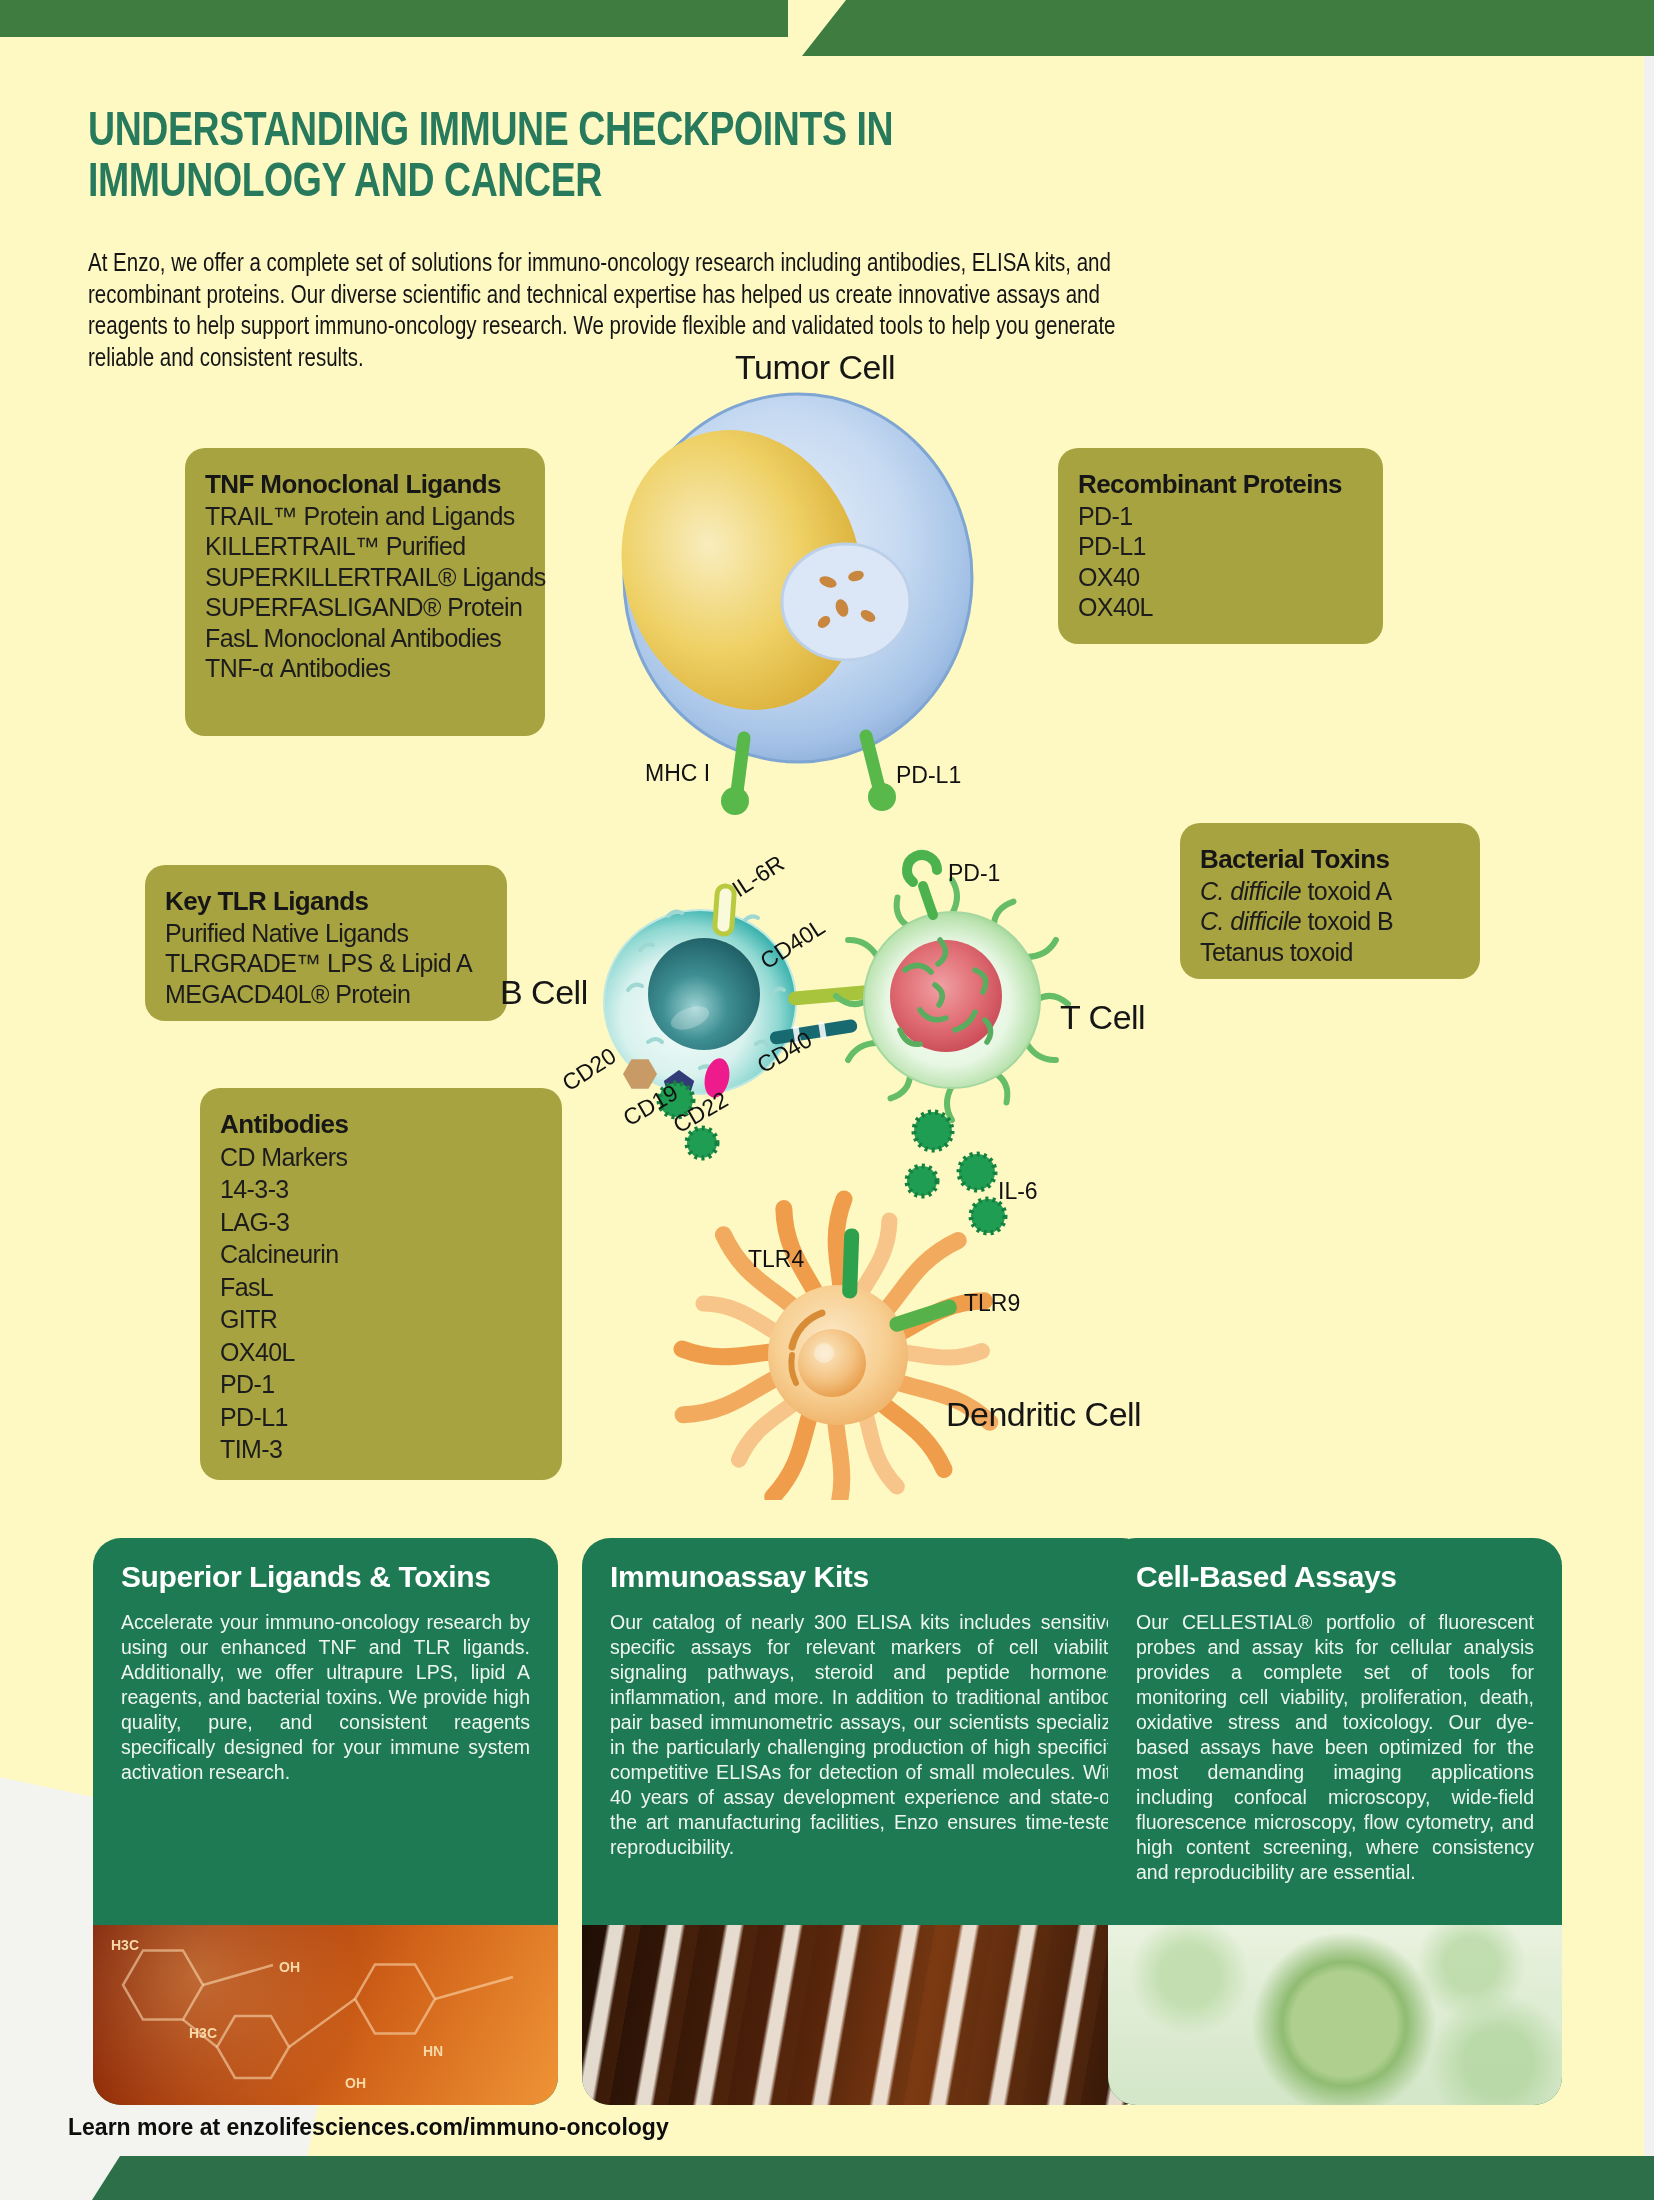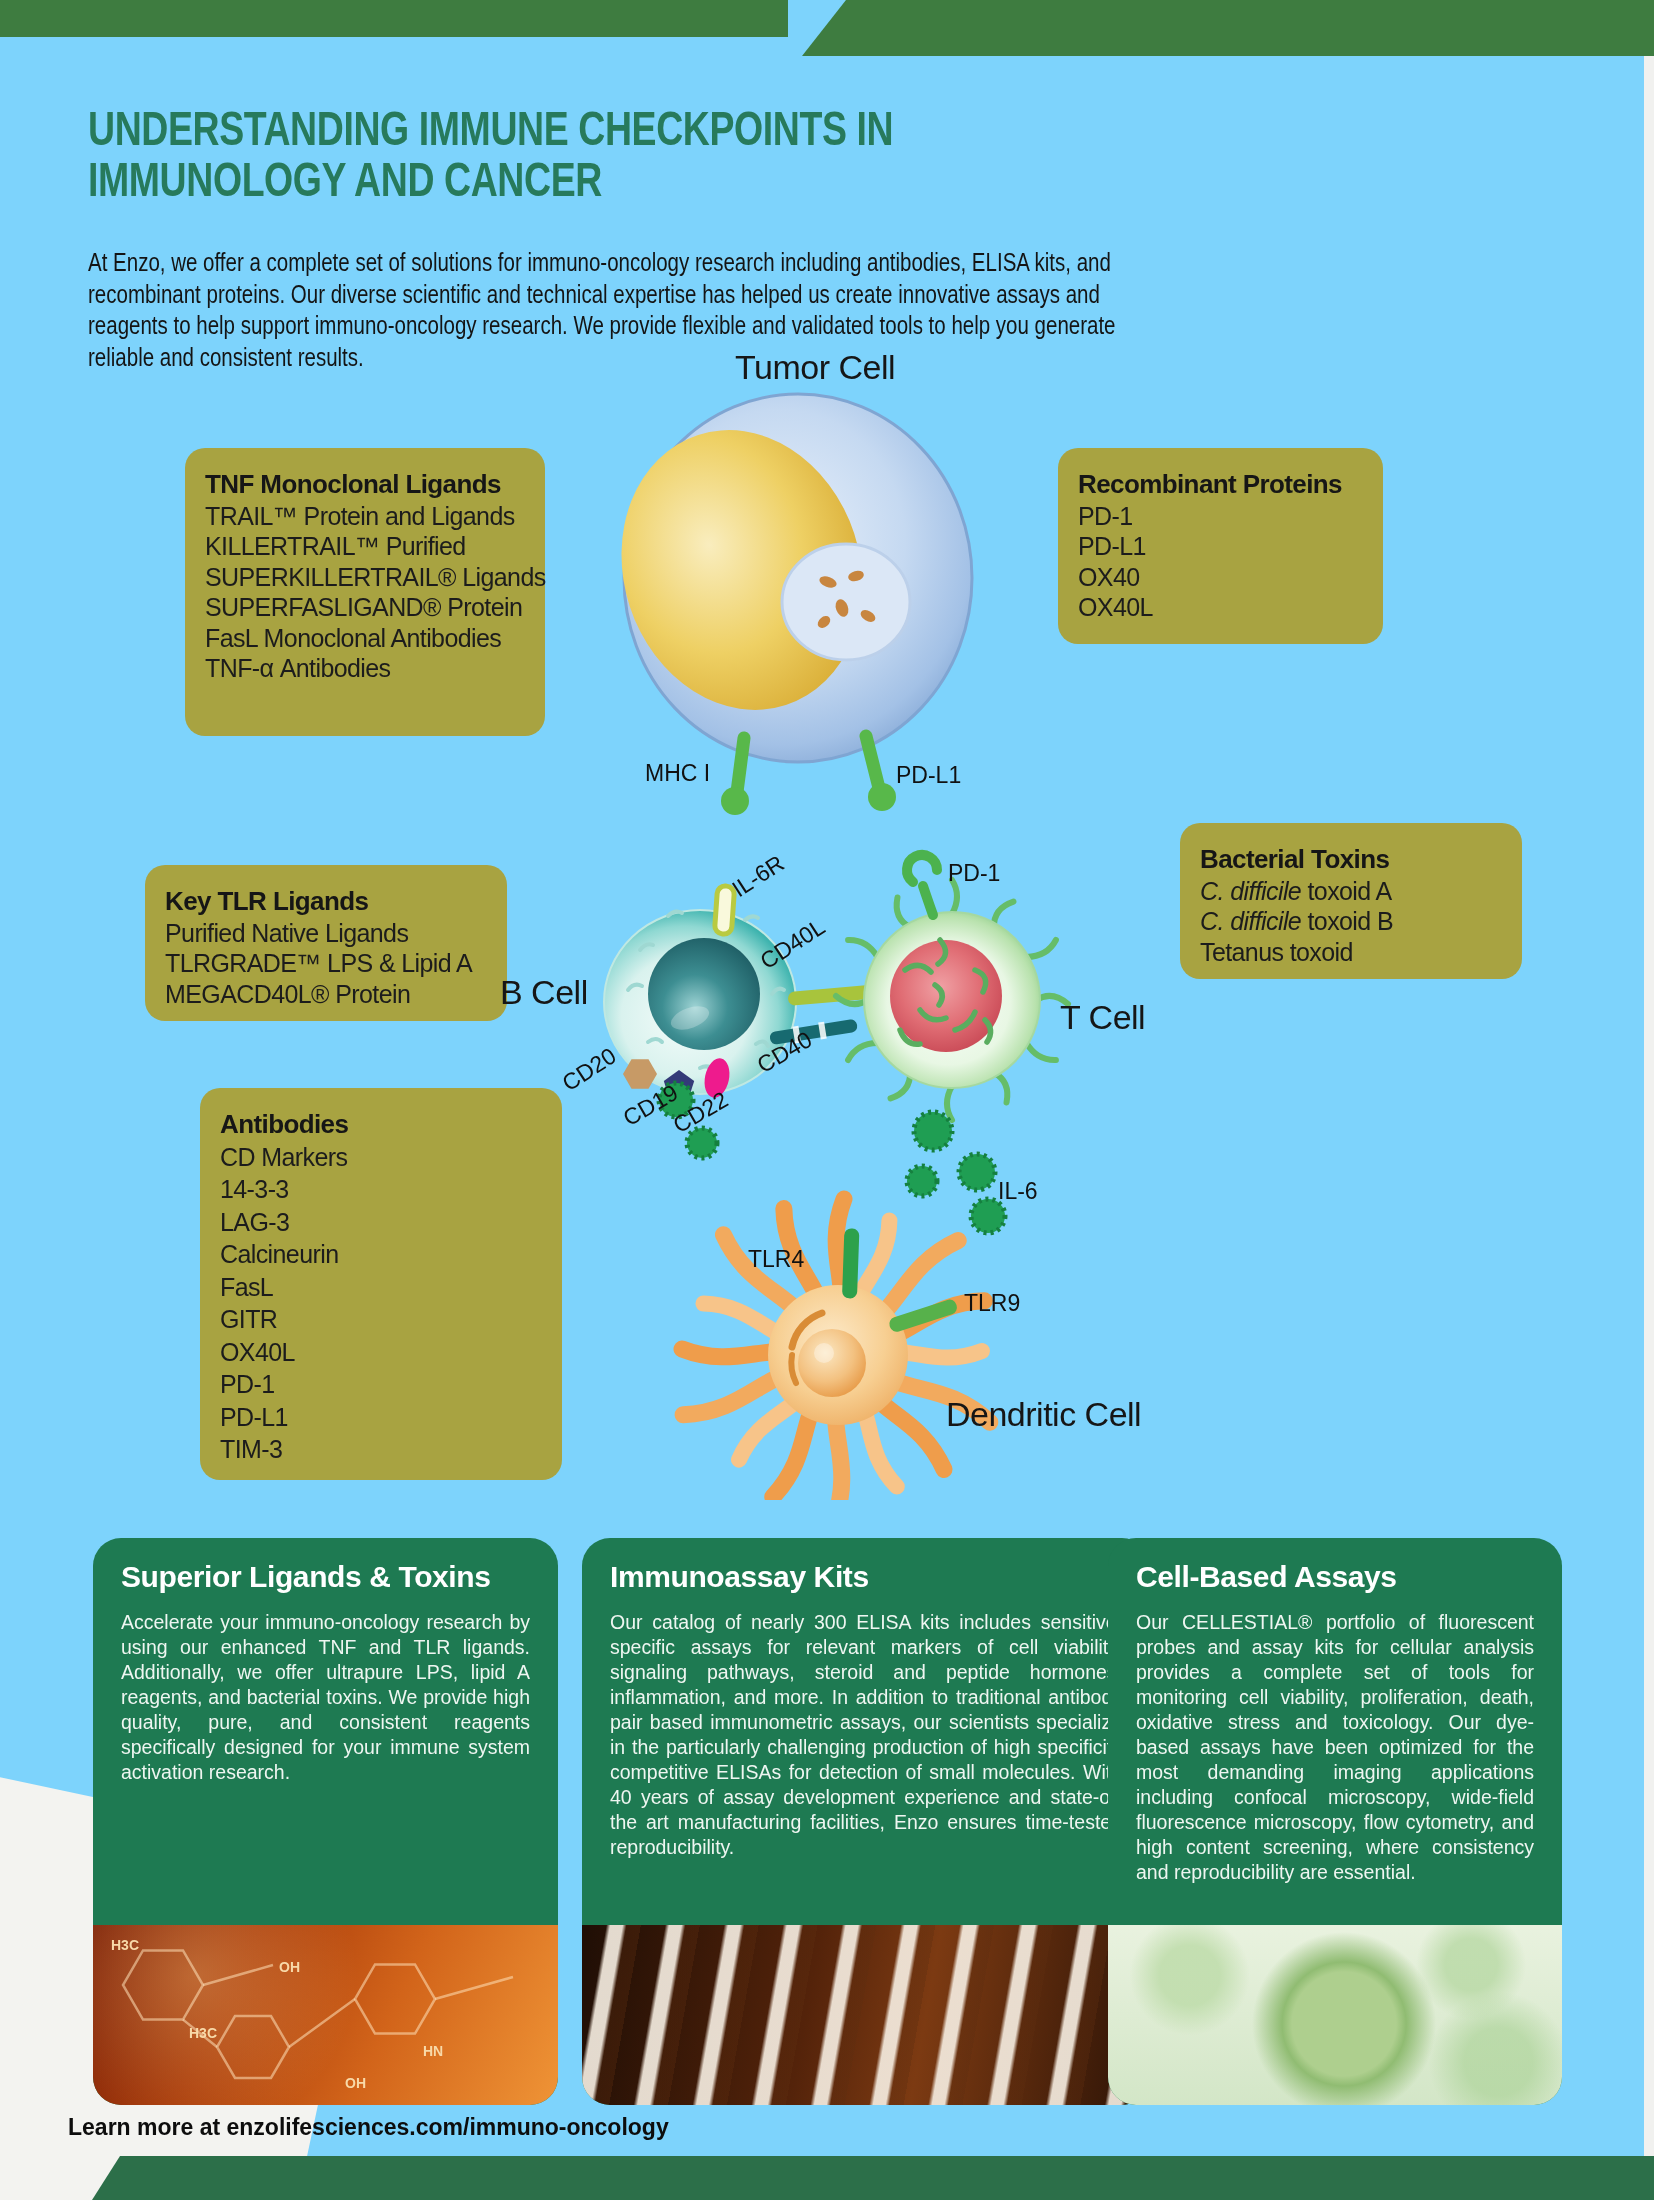--- a/index.html
+++ b/index.html
@@ -1,16 +1,16 @@
 <!DOCTYPE html>
 <html><head>
 <meta charset="utf-8">
 <style>
   html,body{margin:0;padding:0;background:#ffffff;}
-  .page{position:relative;width:1654px;height:2200px;background:#7dd3fc;overflow:hidden;
+  .page{position:relative;width:1654px;height:2200px;background:#fef9c3;overflow:hidden;
         font-family:"Liberation Sans",sans-serif;color:#1a1a1a;}
   
   .band-left{position:absolute;left:0;top:0;width:788px;height:37px;background:#3e7c40;}
   .band-right{position:absolute;left:802px;top:0;width:852px;height:56px;background:#3e7c40;
               clip-path:polygon(44px 0,100% 0,100% 100%,0 100%);}
   .right-strip{position:absolute;right:0;top:56px;width:10px;height:2100px;background:#f1f1ef;}
   .corner-curve{position:absolute;left:-210px;top:1795px;width:520px;height:640px;background:#f3f3f0;
                 border-radius:90px;transform:rotate(12deg);z-index:0;}
   
   .title{position:absolute;left:88px;top:72px;width:1300px;font-size:48px;line-height:1.06;
@@ -272,21 +272,21 @@
     <div class="obox-item">OX40L</div>
   </div>
 
   <div class="obox" style="left:145px;top:865px;width:362px;height:156px;">
     <div class="obox-title">Key TLR Ligands</div>
     <div class="obox-item">Purified Native Ligands</div>
     <div class="obox-item">TLRGRADE™ LPS &amp; Lipid A</div>
     <div class="obox-item">MEGACD40L® Protein</div>
   </div>
 
-  <div class="obox" style="left:1180px;top:823px;width:342px;height:156px;">
+  <div class="obox" style="left:1180px;top:823px;width:300px;height:156px;">
     <div class="obox-title">Bacterial Toxins</div>
     <div class="obox-item"><em>C. difficile</em><span> toxoid A</span></div>
     <div class="obox-item"><em>C. difficile</em><span> toxoid B</span></div>
     <div class="obox-item"><em></em><span>Tetanus toxoid</span></div>
   </div>
 
   <div class="obox lh-lg" style="left:200px;top:1088px;width:362px;height:392px;">
     <div class="obox-title">Antibodies</div>
     <div class="obox-item">CD Markers</div>
     <div class="obox-item">14-3-3</div>

